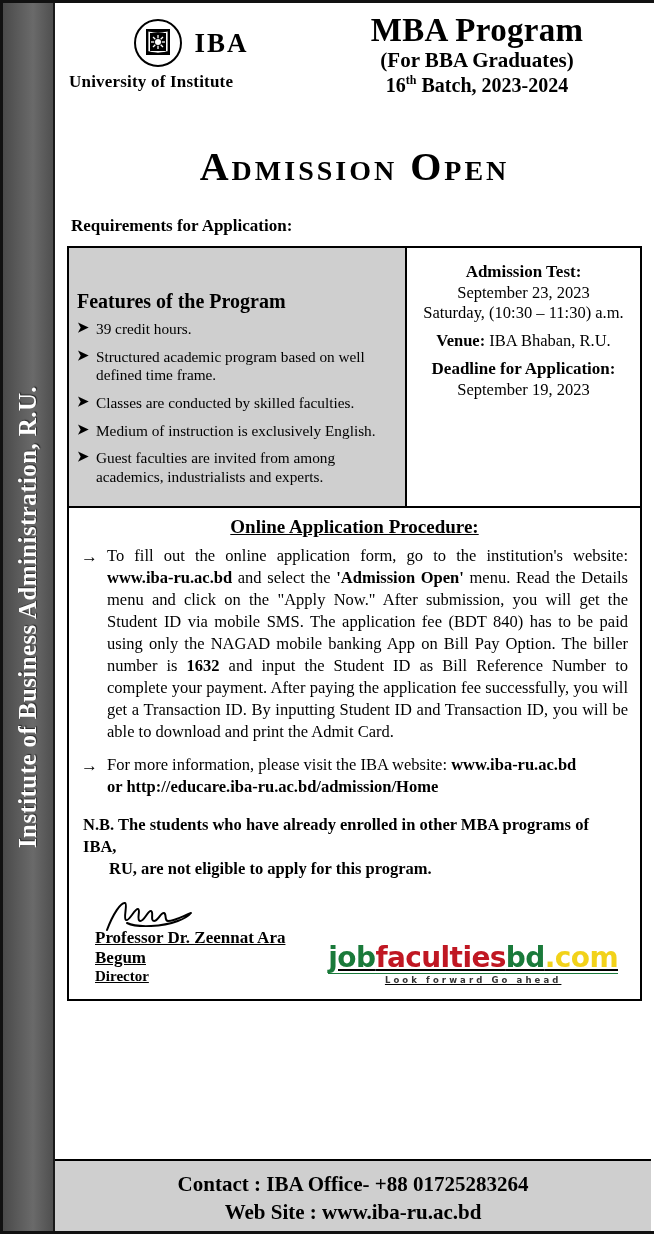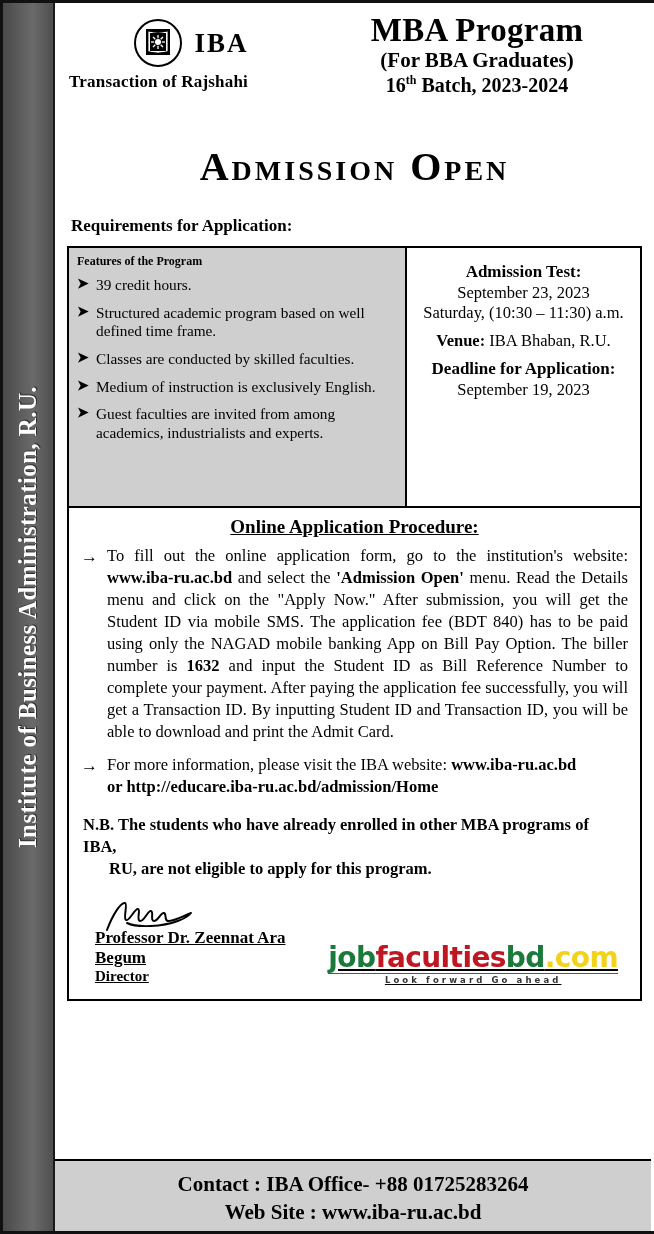--- a/index.html
+++ b/index.html
@@ -153,23 +153,24 @@
     margin: 6px 2px 0 2px;
     height: 262px;
   }
   .features {
     width: 338px;
     background: #cfcfcf;
     border-right: 2px solid #000;
     padding: 6px 8px 4px 8px;
   }
   .features-title {
-    font-size: 12px;
+    font-size: 20px;
     font-weight: bold;
     margin-bottom: 7px;
+    margin-top: 36px;
   }
   .features ul { list-style: none; }
   .features li {
     font-size: 15.3px;
     line-height: 1.22;
     position: relative;
     padding-left: 19px;
     margin-bottom: 9px;
   }
   .arrow-bullet {
@@ -309,21 +310,21 @@
                   <line x1="20.7" y1="19.7" x2="23" y2="22"></line>
                   <line x1="23" y1="12" x2="20.7" y2="14.3"></line>
                   <line x1="15.3" y1="19.7" x2="13" y2="22"></line>
                 </g>
               </g>
               <path d="M8 27 Q18 30 28 27" fill="none" stroke="#000" stroke-width="1.6"></path>
             </svg>
           </div>
           <div class="brand-abbr">IBA</div>
         </div>
-        <div class="brand-univ">Transaction of Rajshahi</div>
+        <div class="brand-univ">University of Institute</div>
       </div>
       <div class="header-right">
         <div class="prog-title">MBA Program</div>
         <div class="prog-sub">(For BBA Graduates)</div>
         <div class="prog-batch"><span>16</span><sup>th</sup><span> Batch, 2023-2024</span></div>
       </div>
     </div>
 
     <div class="admission-open">Admission Open</div>
 

